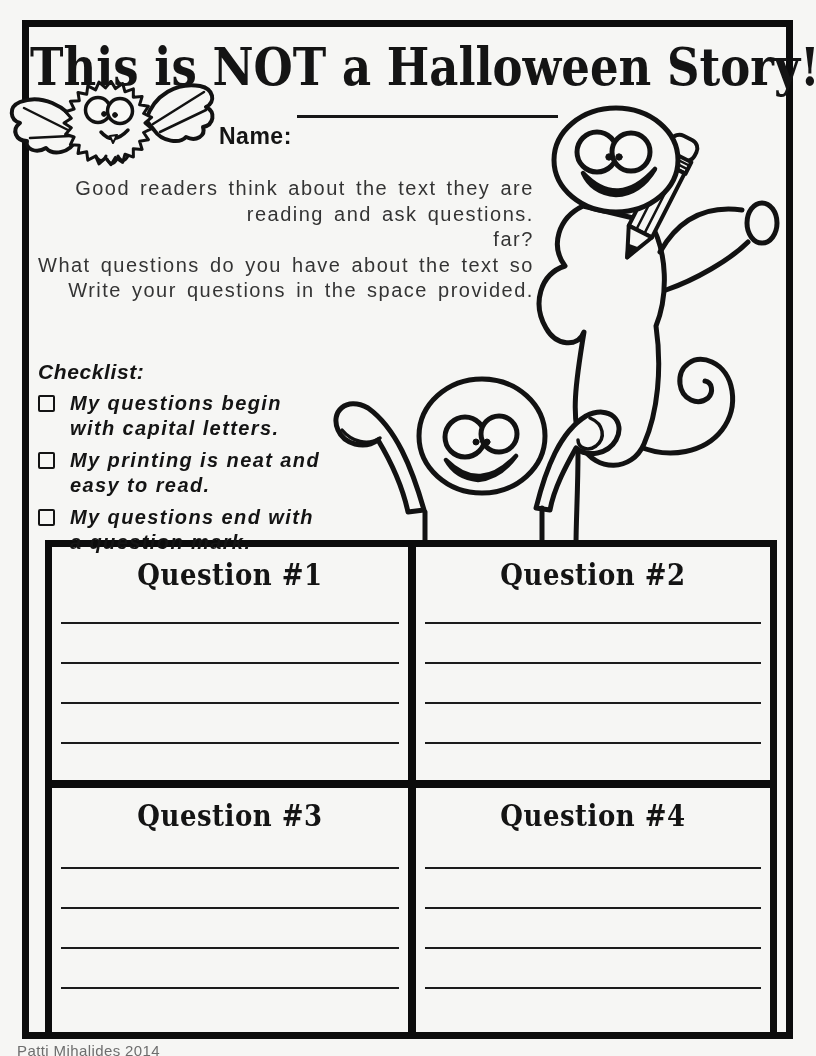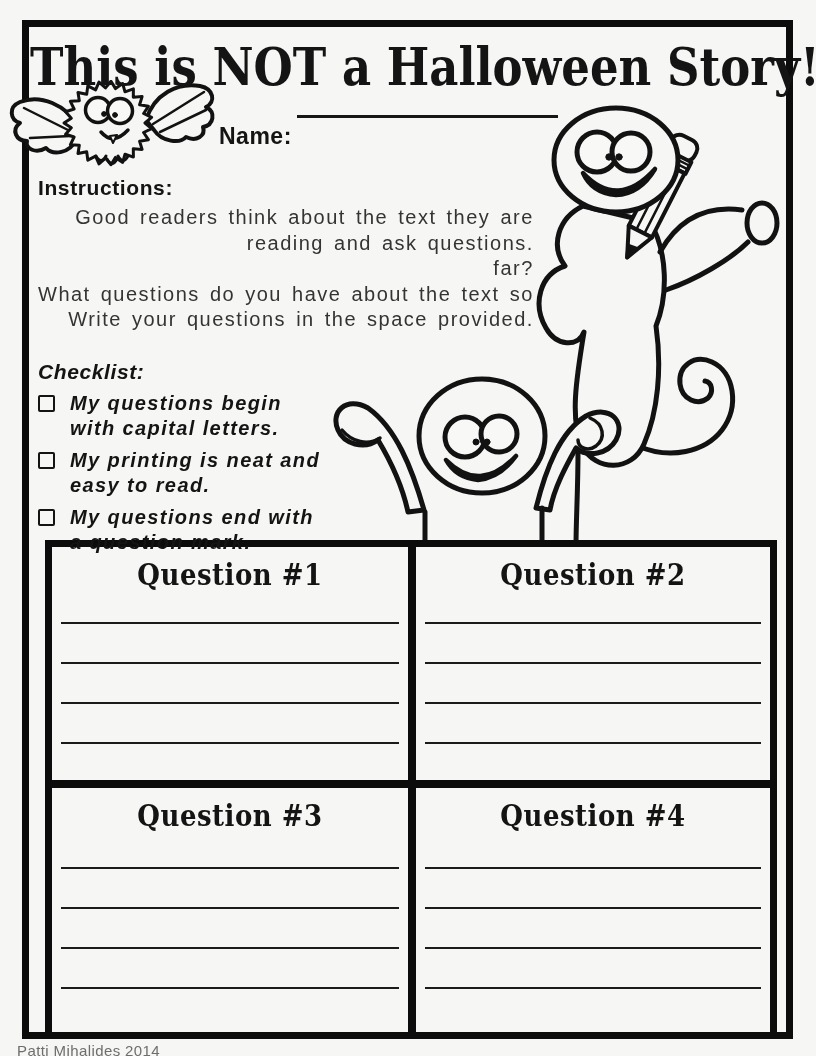--- a/index.html
+++ b/index.html
@@ -127,21 +127,20 @@
   <ellipse cx="154" cy="64" rx="63" ry="57" fill="#f6f6f4" stroke-width="5"></ellipse>
   <circle cx="137" cy="65" r="20" fill="#f8f8f6" stroke-width="5"></circle>
   <circle cx="171" cy="62" r="18" fill="#f8f8f6" stroke-width="5"></circle>
   <circle cx="148" cy="70" r="3" fill="#121212" stroke="none"></circle>
   <circle cx="159" cy="70" r="3" fill="#121212" stroke="none"></circle>
   <path d="M118,88 Q152,122 188,84 Q172,106 150,108 Q128,106 118,88 Z" fill="#f8f8f6" stroke-width="4.5"></path>
   <path d="M97,140 V170 M214,136 V170" stroke-width="5"></path>
 </svg>
 
 <div class="instructions">
-  <div class="head">Instructions:</div>
   <div class="line">Good readers think about the text they are</div>
   <div class="line">reading and ask questions.</div>
   <div class="line">far?</div>
   <div class="line">What questions do you have about the text so</div>
   <div class="line">Write your questions in the space provided.</div>
 </div>
 
 <div class="checklist">
   <div class="head">Checklist:</div>
   <div class="check-item">

